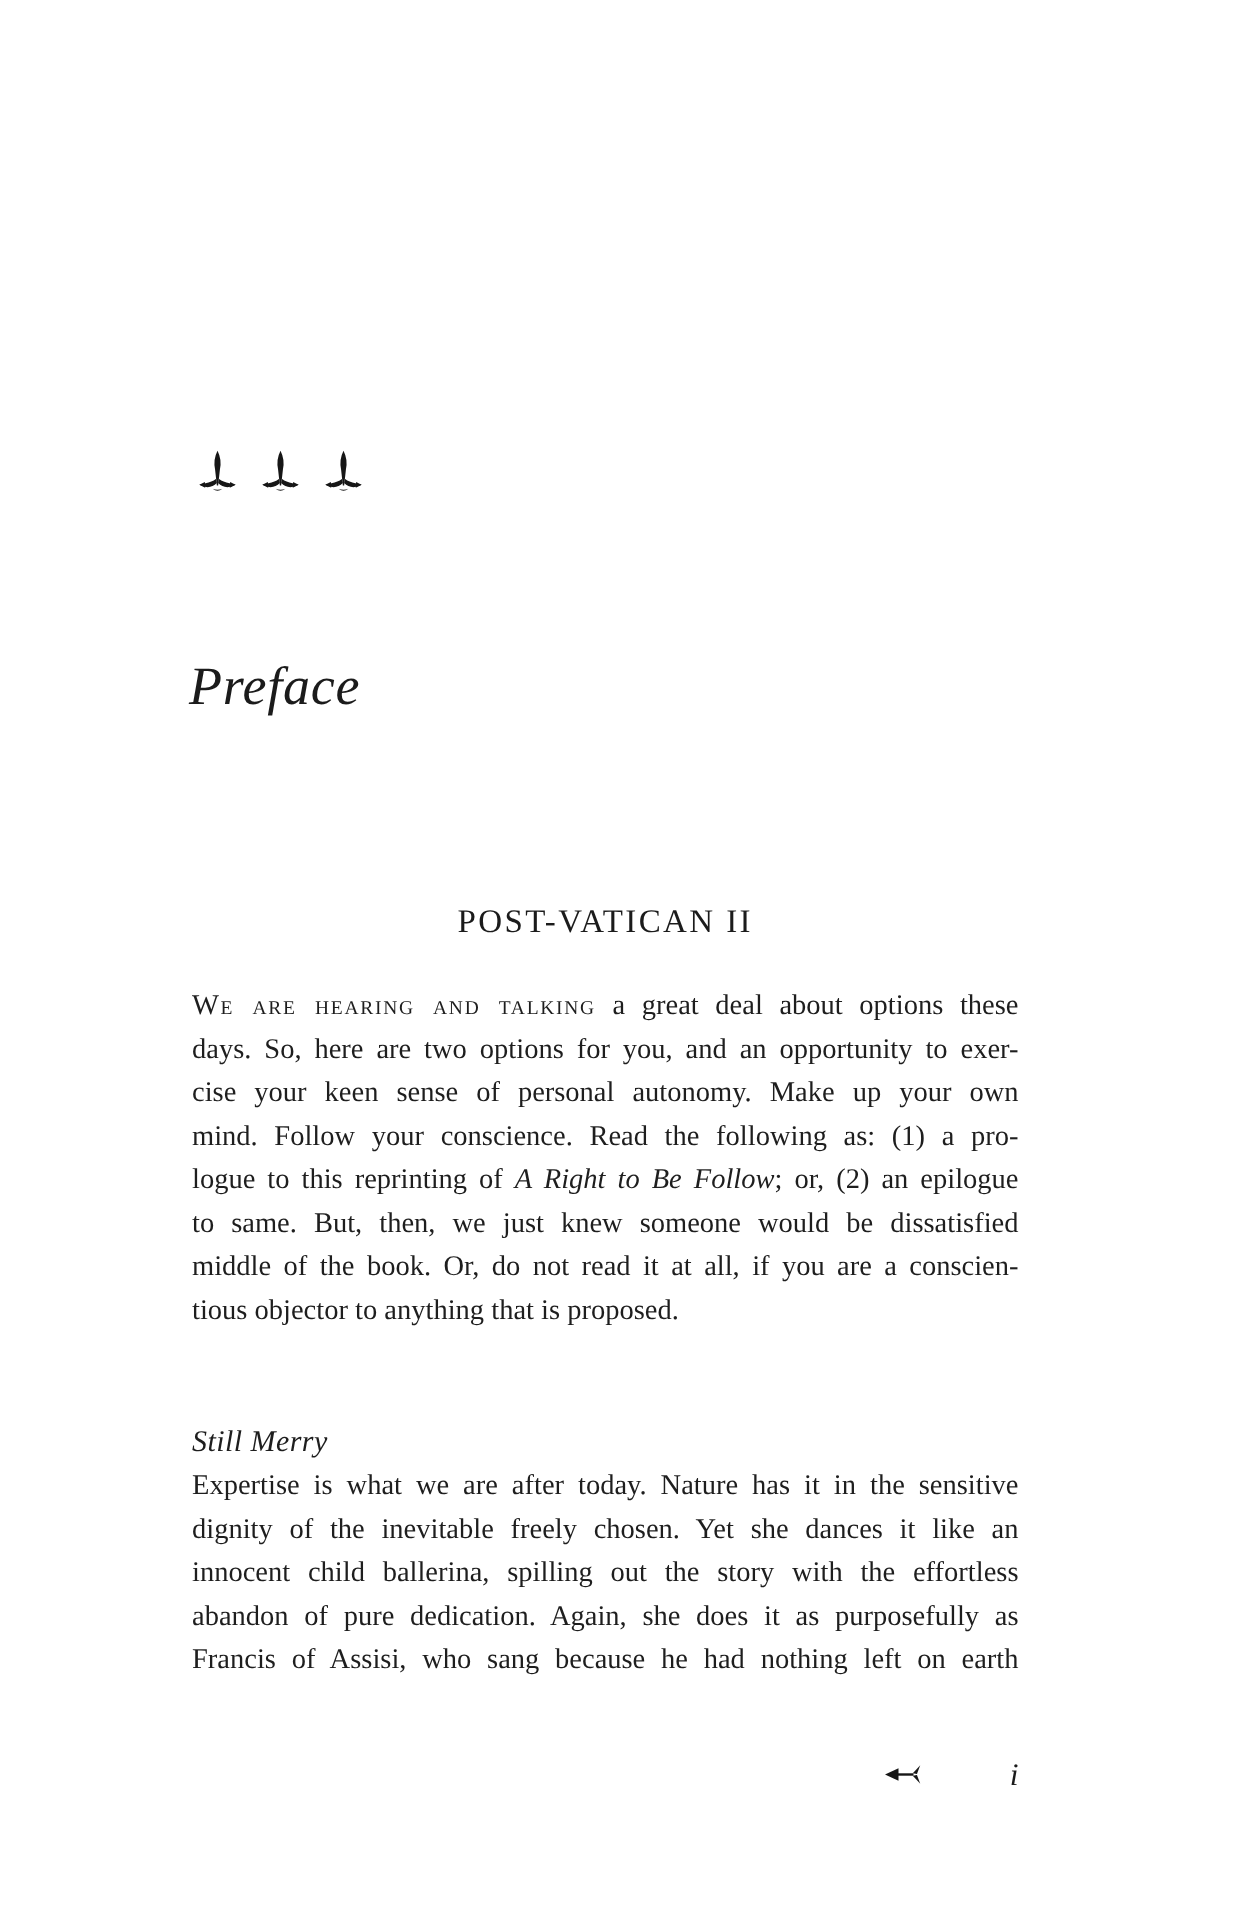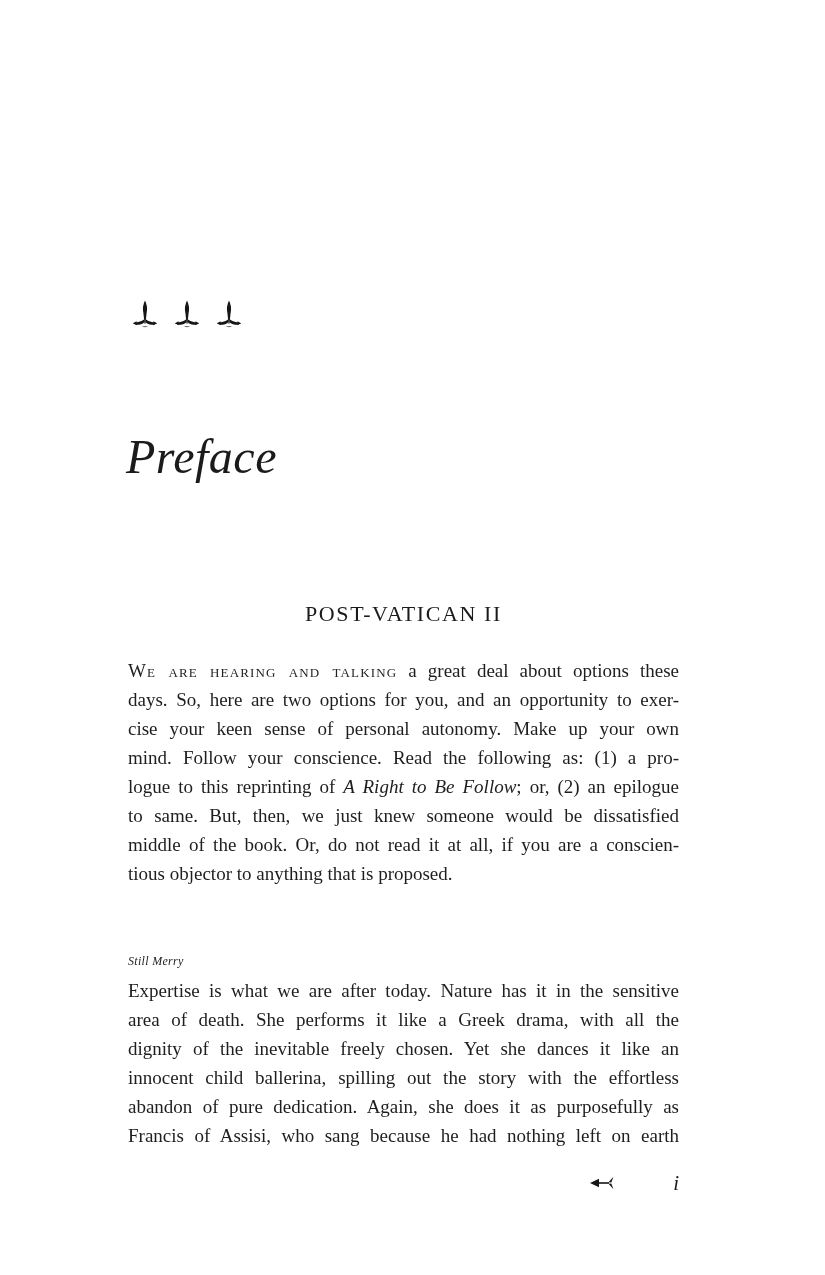--- a/index.html
+++ b/index.html
@@ -17,21 +17,21 @@
   .ornaments-top {
     position: absolute; left: 132px; top: 300px;
     display: flex; align-items: flex-start;
   }
   .ornaments-top .orn { width: 26px; height: 28px; margin-right: 16px; }
   .orn svg, .footer-orn svg { display: block; }
 
   .chapter-title {
     position: absolute; left: 126px; top: 426px;
     font-style: italic;
-    font-size: 48px; line-height: 62px;
+    font-size: 36px; line-height: 62px;
     letter-spacing: 0.5px;
     color: #1b1b1b;
   }
 
   .section-heading {
     position: absolute; left: 128px; top: 602px; width: 551px;
     text-align: center;
     font-size: 22px; line-height: 24px;
     letter-spacing: 1.6px;
     color: #1b1b1b;
@@ -46,21 +46,21 @@
   .para-1 { top: 656px; }
   .subsection { top: 947px; }
 
   .line { text-align: justify; text-align-last: justify; }
   .line.last { text-align-last: left; }
   .line i { font-style: italic; }
   .sc { font-variant: small-caps; letter-spacing: 0.06em; }
 
   .subsection-heading {
     font-style: italic;
-    font-size: 12px; line-height: 29px;
+    font-size: 20px; line-height: 29px;
     letter-spacing: 0.3px;
   }
 
   .footer {
     position: absolute; left: 128px; top: 1168px; width: 551px;
     display: flex; justify-content: flex-end; align-items: center;
     height: 30px;
   }
   .footer-orn { width: 26px; height: 16px; margin-right: 54px; }
   .page-number {
@@ -120,21 +120,20 @@
       <div class="line">logue to this reprinting of <i>A Right to Be Follow</i>; or, (2) an epilogue</div>
       <div class="line">to same. But, then, we just knew someone would be dissatisfied</div>
       <div class="line">middle of the book. Or, do not read it at all, if you are a conscien-</div>
       <div class="line last">tious objector to anything that is proposed.</div>
     </div>
 
   <div class="para subsection">
     <div class="subsection-heading">Still Merry</div>
     <div>
         <div class="line">Expertise is what we are after today. Nature has it in the sensitive</div>
-        <div class="line">area of death. She performs it like a Greek drama, with all the</div>
         <div class="line">dignity of the inevitable freely chosen. Yet she dances it like an</div>
         <div class="line">innocent child ballerina, spilling out the story with the effortless</div>
         <div class="line">abandon of pure dedication. Again, she does it as purposefully as</div>
         <div class="line">Francis of Assisi, who sang because he had nothing left on earth</div>
       </div>
   </div>
 
   <div class="footer">
     <span class="footer-orn">
       <svg width="26" height="16" viewBox="0 0 26 16" fill="#161616">

